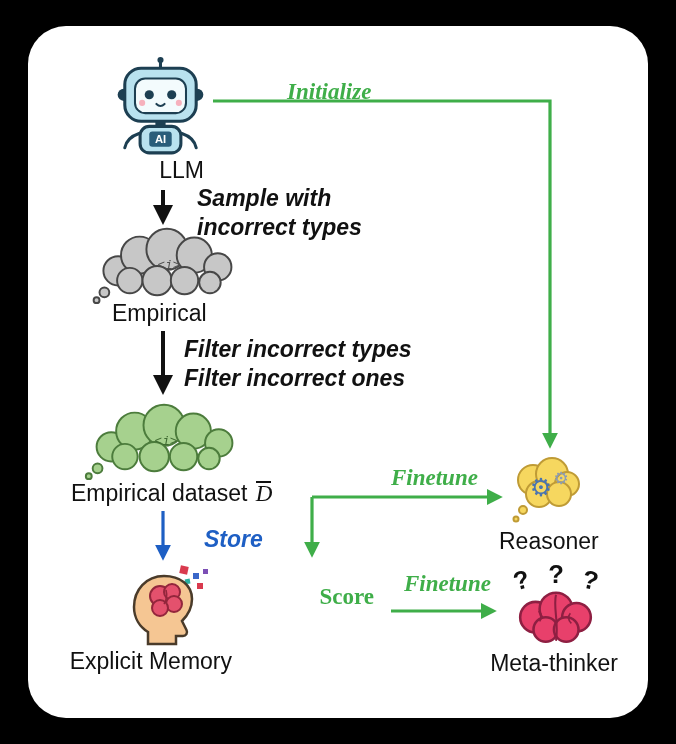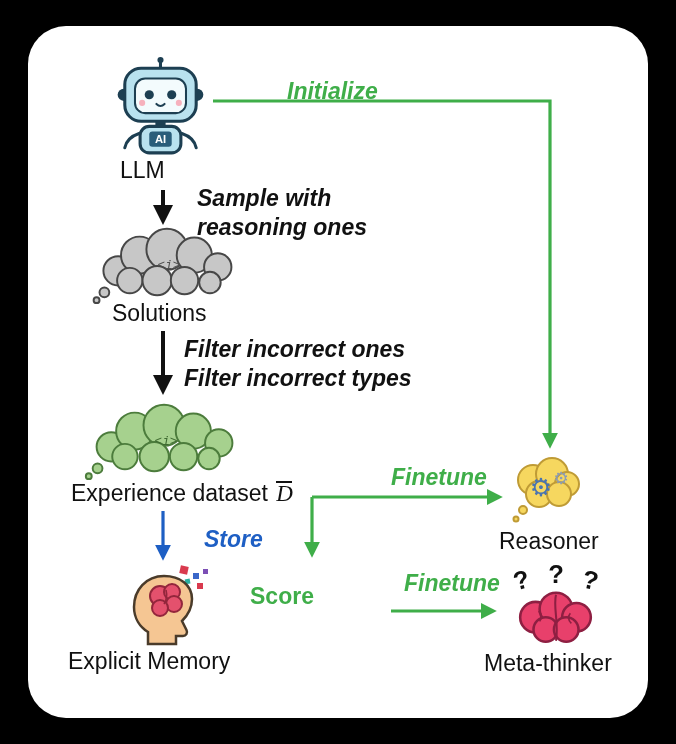--- a/index.html
+++ b/index.html
@@ -2,23 +2,23 @@
 <html style="--green: #3fae49; --blue: #1e5fc4; --ink: #111111; --card: #ffffff; --frame: #000000;"><head>
 <meta charset="utf-8">
 <style>
   * { margin:0; padding:0; box-sizing:border-box; }
   html,body { width:676px; height:744px; }
   body { background:#000; font-family:"Liberation Sans", sans-serif; color:#111; }
   .stage { position:relative; width:676px; height:744px; background:var(--frame,#000); overflow:hidden; }
   .card { position:absolute; left:28px; top:26px; width:620px; height:692px; background:var(--card,#fff); border-radius:38px; }
   .abs { position:absolute; }
   .lbl { font-size:23px; color:var(--ink,#111); line-height:27px; }
-  .center { text-align:left; }
+  .center { text-align:right; }
   .action { font-size:23px; font-weight:700; font-style:italic; line-height:29px; }
-  .green { color:var(--green,#3fae49); }
+  .green { color:var(--green,#3fae49);font-family:Liberation Serif, serif; }
   .blue { color:var(--blue,#1e5fc4); }
   .two-line span { display:block; }
   .dbar { font-style:italic; font-family:"Liberation Serif", serif; position:relative; padding:0 2px; }
   .dbar::before { content:""; position:absolute; left:2px; right:3px; top:0; height:2px; background:var(--ink,#111); }
   svg.edges { position:absolute; left:0; top:0; pointer-events:none; }
   .edge-green { stroke:var(--green,#3fae49); stroke-width:3.2; fill:none; }
   .edge-black { stroke:var(--ink,#111); stroke-width:4; fill:none; }
   .edge-blue  { stroke:var(--blue,#1e5fc4); stroke-width:3.2; fill:none; }
   .head-green { fill:var(--green,#3fae49); }
   .head-black { fill:var(--ink,#111); }
@@ -69,64 +69,64 @@
     <path d="M 68 76 Q 80 80 82 90" stroke="#1d3f52" stroke-width="3" fill="none" stroke-linecap="round"></path>
     <rect x="36" y="74" width="22" height="15" rx="3" fill="#2a5d7a"></rect>
     <text x="47" y="85.5" text-anchor="middle" font-size="11" font-weight="bold" fill="#ffffff">AI</text>
   </svg>
   <div class="abs lbl center" style="left:120px;top:157px;width:84px">LLM</div>
 
   <div class="abs action green" style="left:287px;top:77px">Initialize</div>
 
   <div class="abs action two-line" style="left:197px;top:184px">
     <span>Sample with</span>
-    <span>reasoning ones</span>
+    <span>incorrect types</span>
   </div>
 
   <svg class="abs" style="left:88px;top:220px" width="152" height="86" viewBox="0 0 150 88">
     <g fill="#c7c7c7" stroke="#474747" stroke-width="2">
       <circle cx="28" cy="52" r="15"></circle>
       <circle cx="50" cy="36" r="19"></circle>
       <circle cx="78" cy="30" r="21"></circle>
       <circle cx="106" cy="36" r="18"></circle>
       <circle cx="130" cy="48" r="14"></circle>
       <circle cx="40" cy="62" r="13"></circle>
       <circle cx="68" cy="62" r="15"></circle>
       <circle cx="96" cy="62" r="14"></circle>
       <circle cx="122" cy="64" r="11"></circle>
       <circle cx="14" cy="74" r="5"></circle>
       <circle cx="6" cy="82" r="3"></circle>
     </g>
     <text x="80" y="50" text-anchor="middle" font-size="13" font-style="italic" fill="#4f4f4f" font-family="Liberation Mono, monospace">&lt;i&gt;</text>
   </svg>
-  <div class="abs lbl" style="left:112px;top:300px">Solutions</div>
+  <div class="abs lbl" style="left:112px;top:300px">Empirical</div>
 
   <div class="abs action two-line" style="left:184px;top:335px">
+    <span>Filter incorrect types</span>
     <span>Filter incorrect ones</span>
-    <span>Filter incorrect types</span>
   </div>
 
   <svg class="abs" style="left:80px;top:396px" width="170" height="86" viewBox="0 0 170 88">
     <g fill="#a6d18e" stroke="#4c7c3c" stroke-width="2">
       <circle cx="30" cy="52" r="15"></circle>
       <circle cx="54" cy="36" r="19"></circle>
       <circle cx="84" cy="30" r="21"></circle>
       <circle cx="114" cy="36" r="18"></circle>
       <circle cx="140" cy="48" r="14"></circle>
       <circle cx="44" cy="62" r="13"></circle>
       <circle cx="74" cy="62" r="15"></circle>
       <circle cx="104" cy="62" r="14"></circle>
       <circle cx="130" cy="64" r="11"></circle>
       <circle cx="16" cy="74" r="5"></circle>
       <circle cx="7" cy="82" r="3"></circle>
     </g>
     <text x="86" y="50" text-anchor="middle" font-size="13" font-style="italic" fill="#3f6b31" font-family="Liberation Mono, monospace">&lt;i&gt;</text>
   </svg>
   <div class="abs lbl" style="left:71px;top:480px">
-    <span>Experience dataset</span>
+    <span>Empirical dataset</span>
     <span class="dbar">D</span>
   </div>
 
   <div class="abs action green" style="left:391px;top:463px">Finetune</div>
 
   <svg class="abs" style="left:506px;top:450px" width="82" height="78" viewBox="0 0 80 78">
     <g fill="#f6d75f" stroke="#bf9b35" stroke-width="2">
       <circle cx="26" cy="30" r="15"></circle>
       <circle cx="45" cy="24" r="16"></circle>
       <circle cx="60" cy="34" r="12"></circle>

